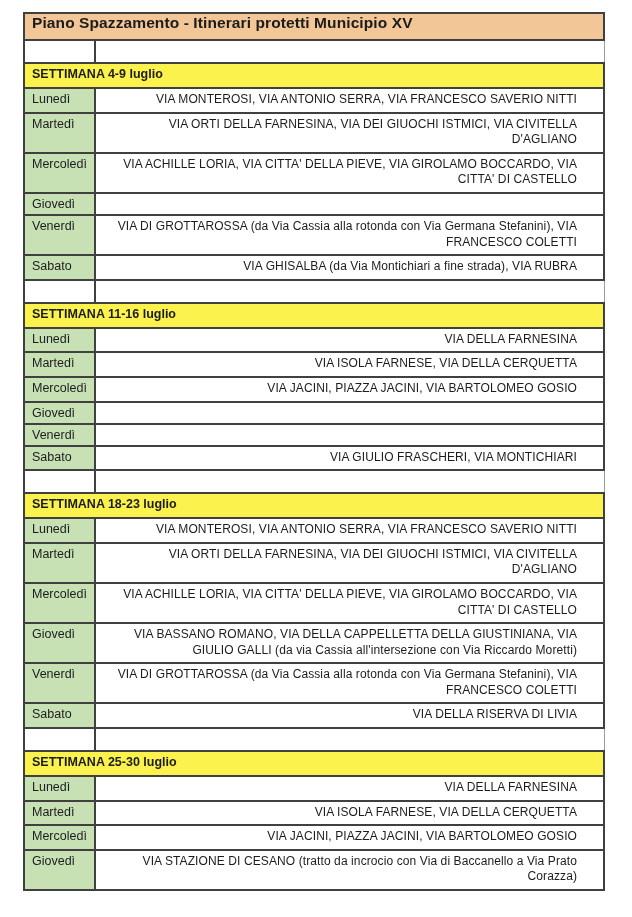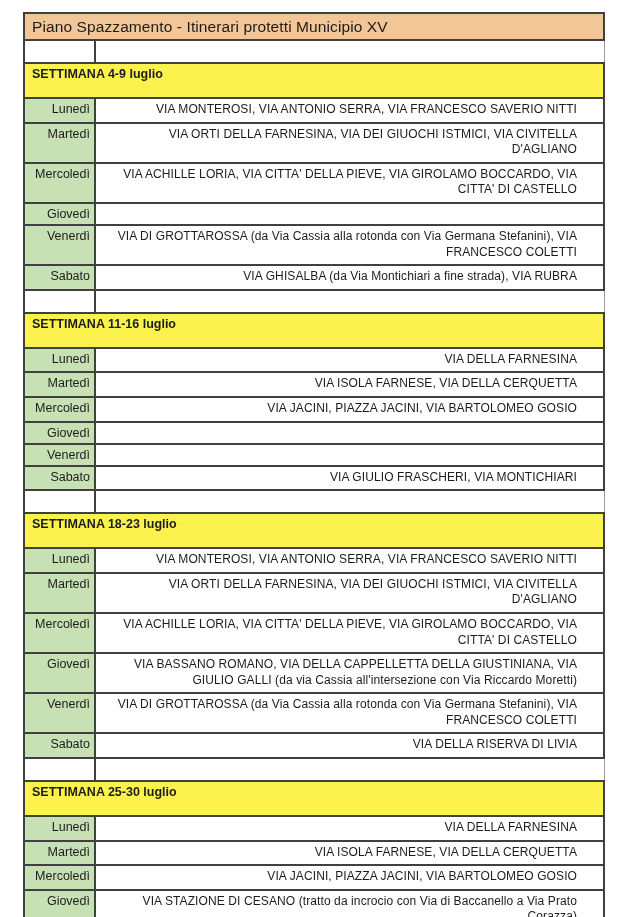--- a/index.html
+++ b/index.html
@@ -13,48 +13,47 @@
   html,body{background:#ffffff;}
   body{
     width:632px;height:917px;overflow:hidden;
     font-family:"Liberation Sans","DejaVu Sans",sans-serif;
     color:var(--text);
   }
   .sheet{width:582px;margin:12px 0 0 23px;}
   .title-row{
     background:var(--title_bg);
     border:2px solid var(--border);
-    height:29px;display:flex;align-items:center;
-    padding:0 7px;font-size:15.5px;letter-spacing:0.1px;
+    height:29px;display:flex;align-items:flex-start;
+    padding:0 7px;font-size:15.5px;letter-spacing:0.1px;font-weight:bold;
   }
   .sep{
     height:21px;position:relative;
     border-left:2px solid var(--border);
     border-right:1px solid #9a9a9a;
   }
   .sep::after{
     content:"";position:absolute;left:69px;top:0;bottom:0;
     width:2px;background:var(--border);
   }
   .week{border:2px solid var(--border);}
   .week-header{
     background:var(--week_bg);
     font-weight:bold;font-size:12.5px;
-    padding:3px 7px 16px 7px;
+    padding:3px 7px 6px 7px;
     border-bottom:2px solid var(--border);
   }
   .day-row{display:flex;border-bottom:2px solid var(--border);}
   .day-row:last-child{border-bottom:none;}
   .day-cell{
     flex:0 0 71px;width:71px;
     background:var(--day_bg);
     border-right:2px solid var(--border);
     padding:3px 4px 3px 7px;
     font-size:12.5px;
-    text-align:right;
   }
   .routes-cell{
     flex:1;padding:3px 26px 4px 7px;
     font-size:12px;line-height:1.3;
     letter-spacing:0.1px;
     text-align:right;
   }
 </style>
 </head>
 <body>

